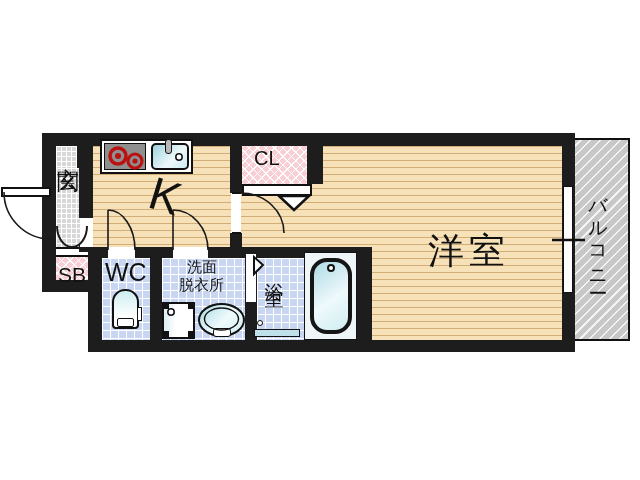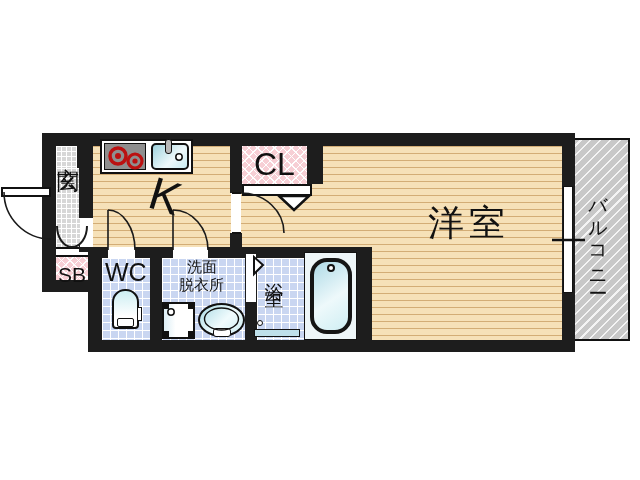--- a/index.html
+++ b/index.html
@@ -96,22 +96,22 @@
   <div class="fix" style="left:304px;top:252px;width:53px;height:88px;background:#eef6f8;border:1.5px solid #111;"></div>
   <div class="fix" style="left:310px;top:258px;width:42px;height:76px;border:4px solid #151515;border-radius:17px;
               background:linear-gradient(145deg,#aedae6,#eef9fb 55%,#cfeef3);"></div>
   <div class="fix" style="left:327px;top:264px;width:8px;height:8px;border:2px solid #111;border-radius:50%;background:#fff;"></div>
   <div class="fix" style="left:254px;top:329px;width:46px;height:8px;background:#bfe0ea;border:1.5px solid #111;"></div>
   <div class="fix" style="left:257px;top:320px;width:6px;height:6px;border:1.5px solid #111;border-radius:50%;background:#fff;"></div>
 
   <div class="lbl vert" style="left:57px;top:150px;font-size:22px;letter-spacing:4px;">玄関</div>
   <div class="lbl" style="left:58px;top:264px;font-size:21px;">SB</div>
   <div class="lbl" style="left:150px;top:172px;font-size:46px;transform:rotate(17deg);">K</div>
-  <div class="lbl" style="left:254px;top:148px;font-size:32px;text-align:center;">CL</div>
-  <div class="lbl" style="left:428px;top:204px;font-size:36px;letter-spacing:5px;">洋室</div>
+  <div class="lbl" style="left:254px;top:148px;font-size:20px;text-align:center;">CL</div>
+  <div class="lbl" style="left:428px;top:232px;font-size:36px;letter-spacing:5px;">洋室</div>
   <div class="lbl vert" style="left:588px;top:184px;font-size:19px;letter-spacing:3px;">バルコニー</div>
   <div class="lbl" style="left:105px;top:259px;font-size:25px;">WC</div>
   <div class="lbl" style="left:187px;top:259px;font-size:15px;">洗面</div>
   <div class="lbl" style="left:179px;top:277px;font-size:15px;">脱衣所</div>
   <div class="lbl vert" style="left:264px;top:268px;font-size:19px;letter-spacing:5px;">浴室</div>
 
   <svg class="overlay" width="640" height="480" viewBox="0 0 640 480">
     <g>
       <path d="M 4 192 A 47 47 0 0 0 51 239" fill="none" stroke="#1a1a1a" stroke-width="1.6"></path>
     </g>

